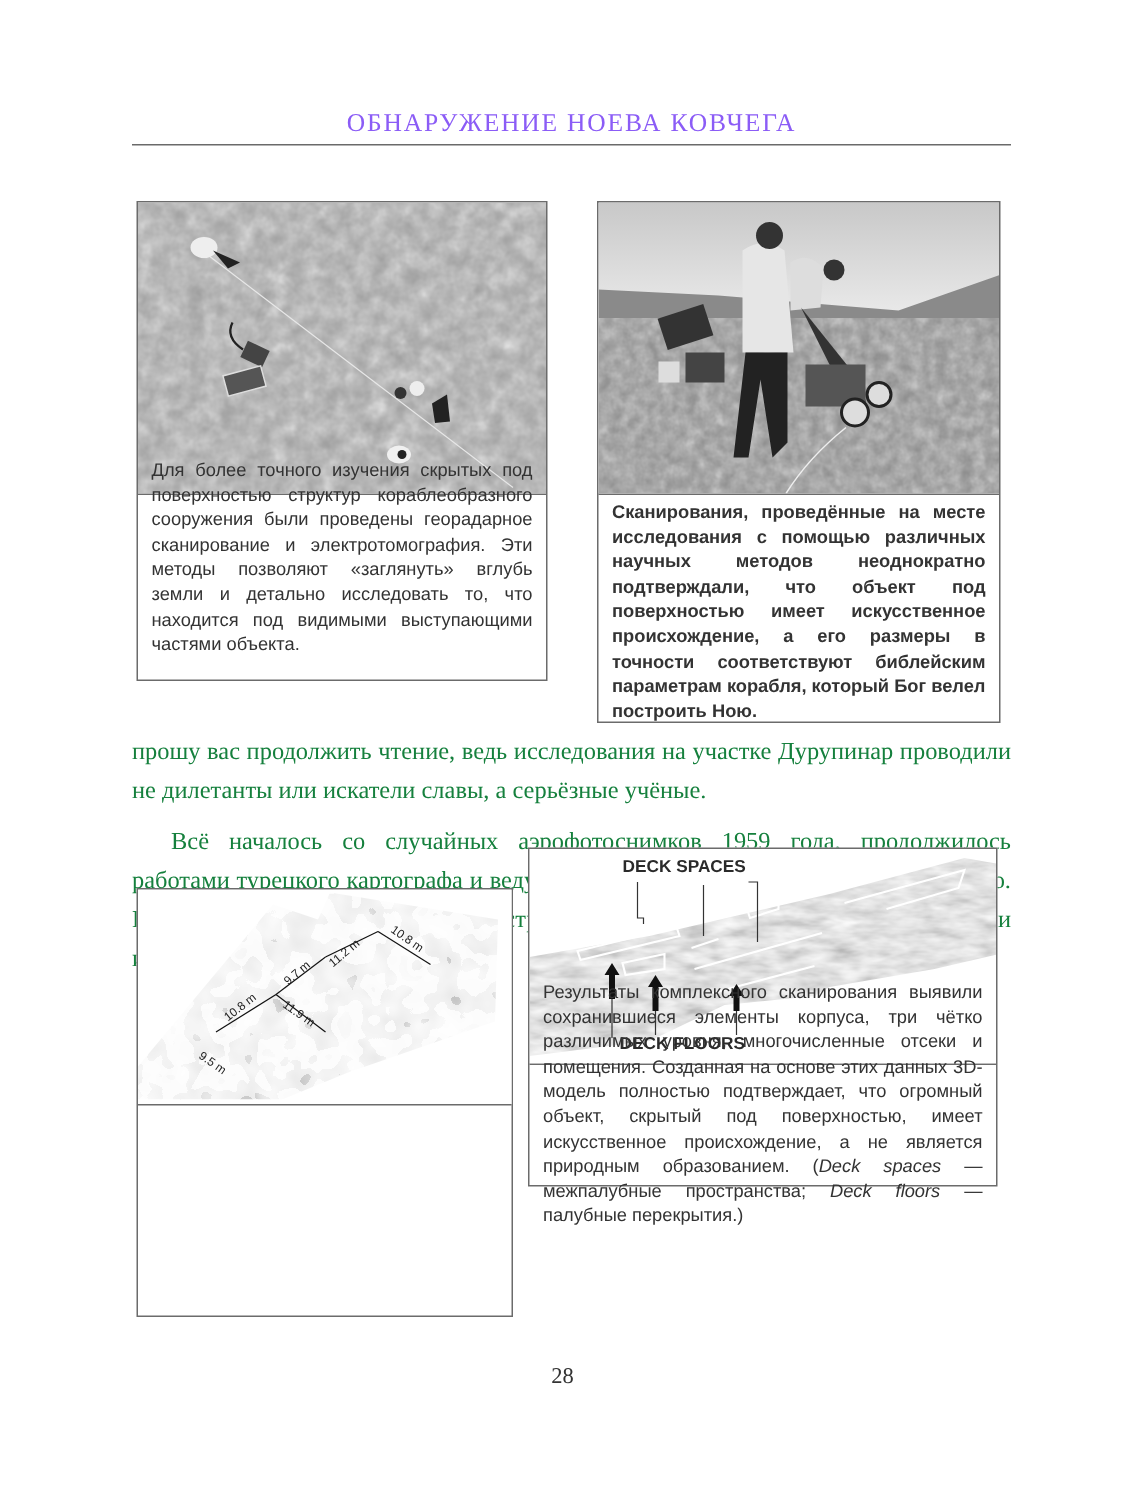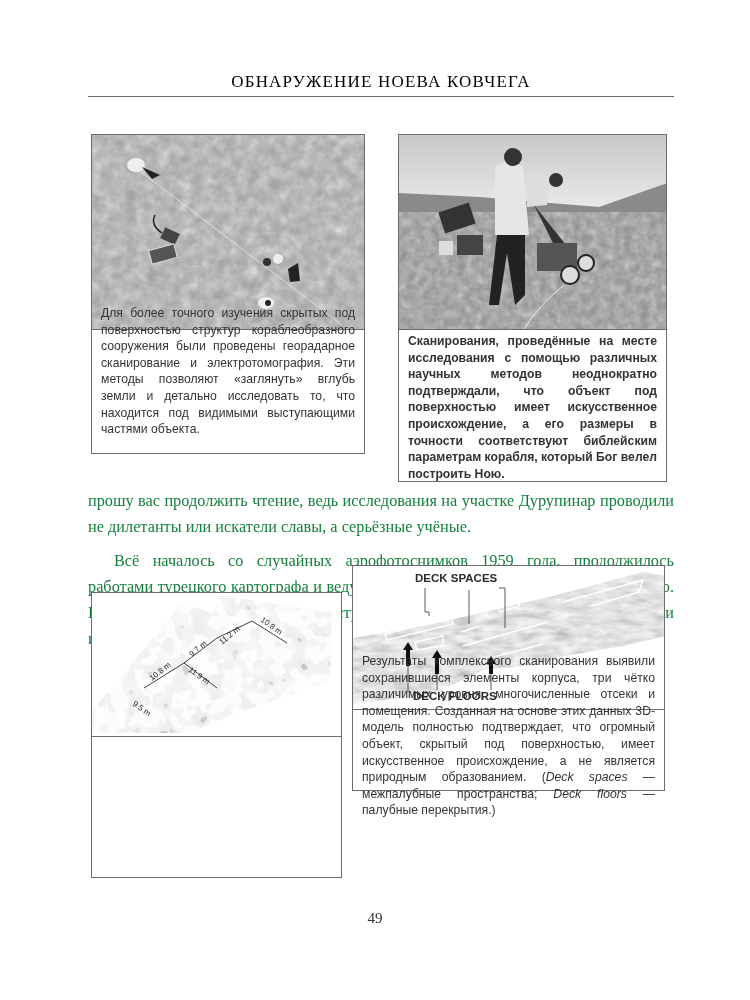--- a/index.html
+++ b/index.html
@@ -1,17 +1,17 @@
 <!DOCTYPE html>
 <html><head>
 <meta charset="utf-8">
 <style>
   html, body { margin:0; padding:0; }
   body { width:750px; height:1000px; background:#ffffff; position:relative; overflow:hidden; font-family:"DejaVu Serif", serif; color:#2a2a2a; }
-  .running-head { position:absolute; left:88px; top:72px; width:586px; text-align:center; font-family:"Liberation Serif", serif; font-size:17px; letter-spacing:1.2px; color:#000000; }
+  .running-head { position:absolute; left:88px; top:72px; width:586px; text-align:center; font-family:"Liberation Serif", serif; font-size:17px; letter-spacing:1.2px; color:#8b5cf6; }
   .rule { position:absolute; left:88px; top:96px; width:586px; height:1px; background:#6a6a6a; }
 
   .fig { position:absolute; border:1px solid #6b6b6b; background:#fff; box-sizing:border-box; }
   .fig .photo { position:absolute; left:0; top:0; right:0; overflow:hidden; border-bottom:1px solid #6b6b6b; }
   .fig .cap { position:absolute; left:0; right:0; bottom:0; padding:6px 9px; box-sizing:border-box; font-family:"Liberation Sans", sans-serif; font-size:12.2px; line-height:16.6px; color:#333; text-align:justify; }
   .fig .cap.bold { font-weight:bold; }
   .cap i { font-style:italic; }
 
   .body-text { position:absolute; left:88px; width:586px; font-family:"Liberation Serif", serif; font-size:16.3px; line-height:26px; color:#15803d; text-align:justify; }
   .body-text p { margin:0; }
@@ -185,13 +185,13 @@
       </g>
     </svg>
     <div class="deck-label" style="left:62px; top:6px;">DECK SPACES</div>
     <div class="deck-label" style="left:60px; top:124px;">DECK FLOORS</div>
   </div>
   <div class="cap" style="height:143px;">
     <span>Результаты комплексного сканирования выявили сохранившиеся элементы корпуса, три чётко различимых уровня, многочисленные отсеки и помещения. Созданная на основе этих данных 3D-модель полностью подтверждает, что огромный объект, скрытый под поверхностью, имеет искусственное происхождение, а не является природным образованием. (</span><i>Deck spaces</i><span> — межпалубные пространства; </span><i>Deck floors</i><span> — палубные перекрытия.)</span>
   </div>
 </div>
 
-<div class="page-number">49</div>
+<div class="page-number">28</div>
 
 </body></html>

